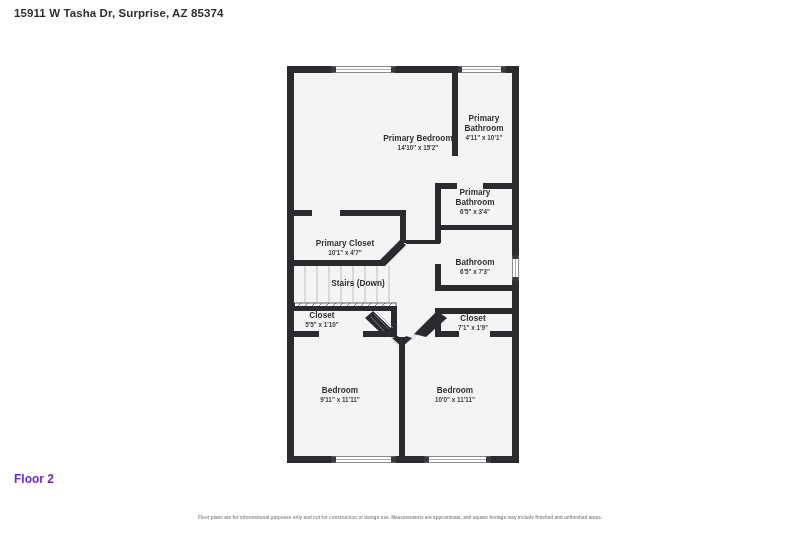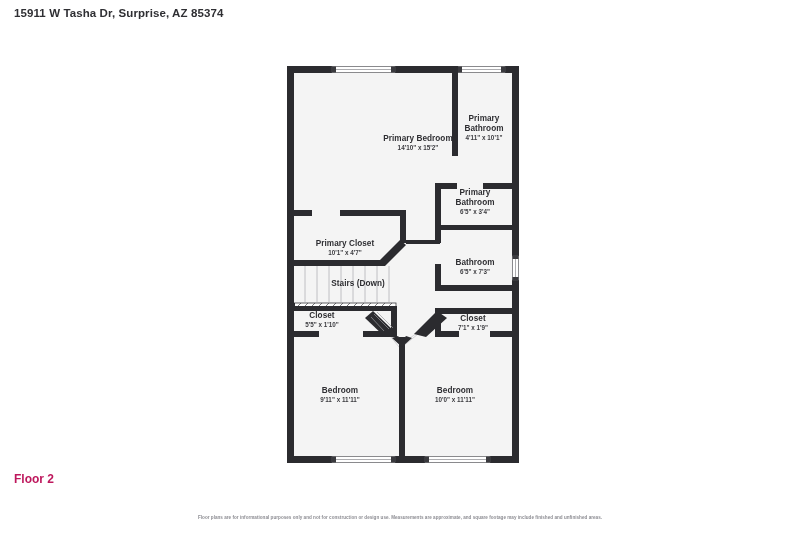--- a/index.html
+++ b/index.html
@@ -23,21 +23,21 @@
     font-weight: bold;
     color: #2f2f33;
     letter-spacing: 0.1px;
     white-space: nowrap;
   }
   #floor-label {
     position: absolute;
     left: 14px; top: 472px;
     font-size: 12px;
     font-weight: bold;
-    color: #be185d;
+    color: #6d28d9;
     white-space: nowrap;
   }
   #disclaimer {
     position: absolute;
     left: 0; top: 515px;
     width: 800px;
     text-align: center;
     font-size: 4.6px;
     font-weight: bold;
     color: #8d8d93;

